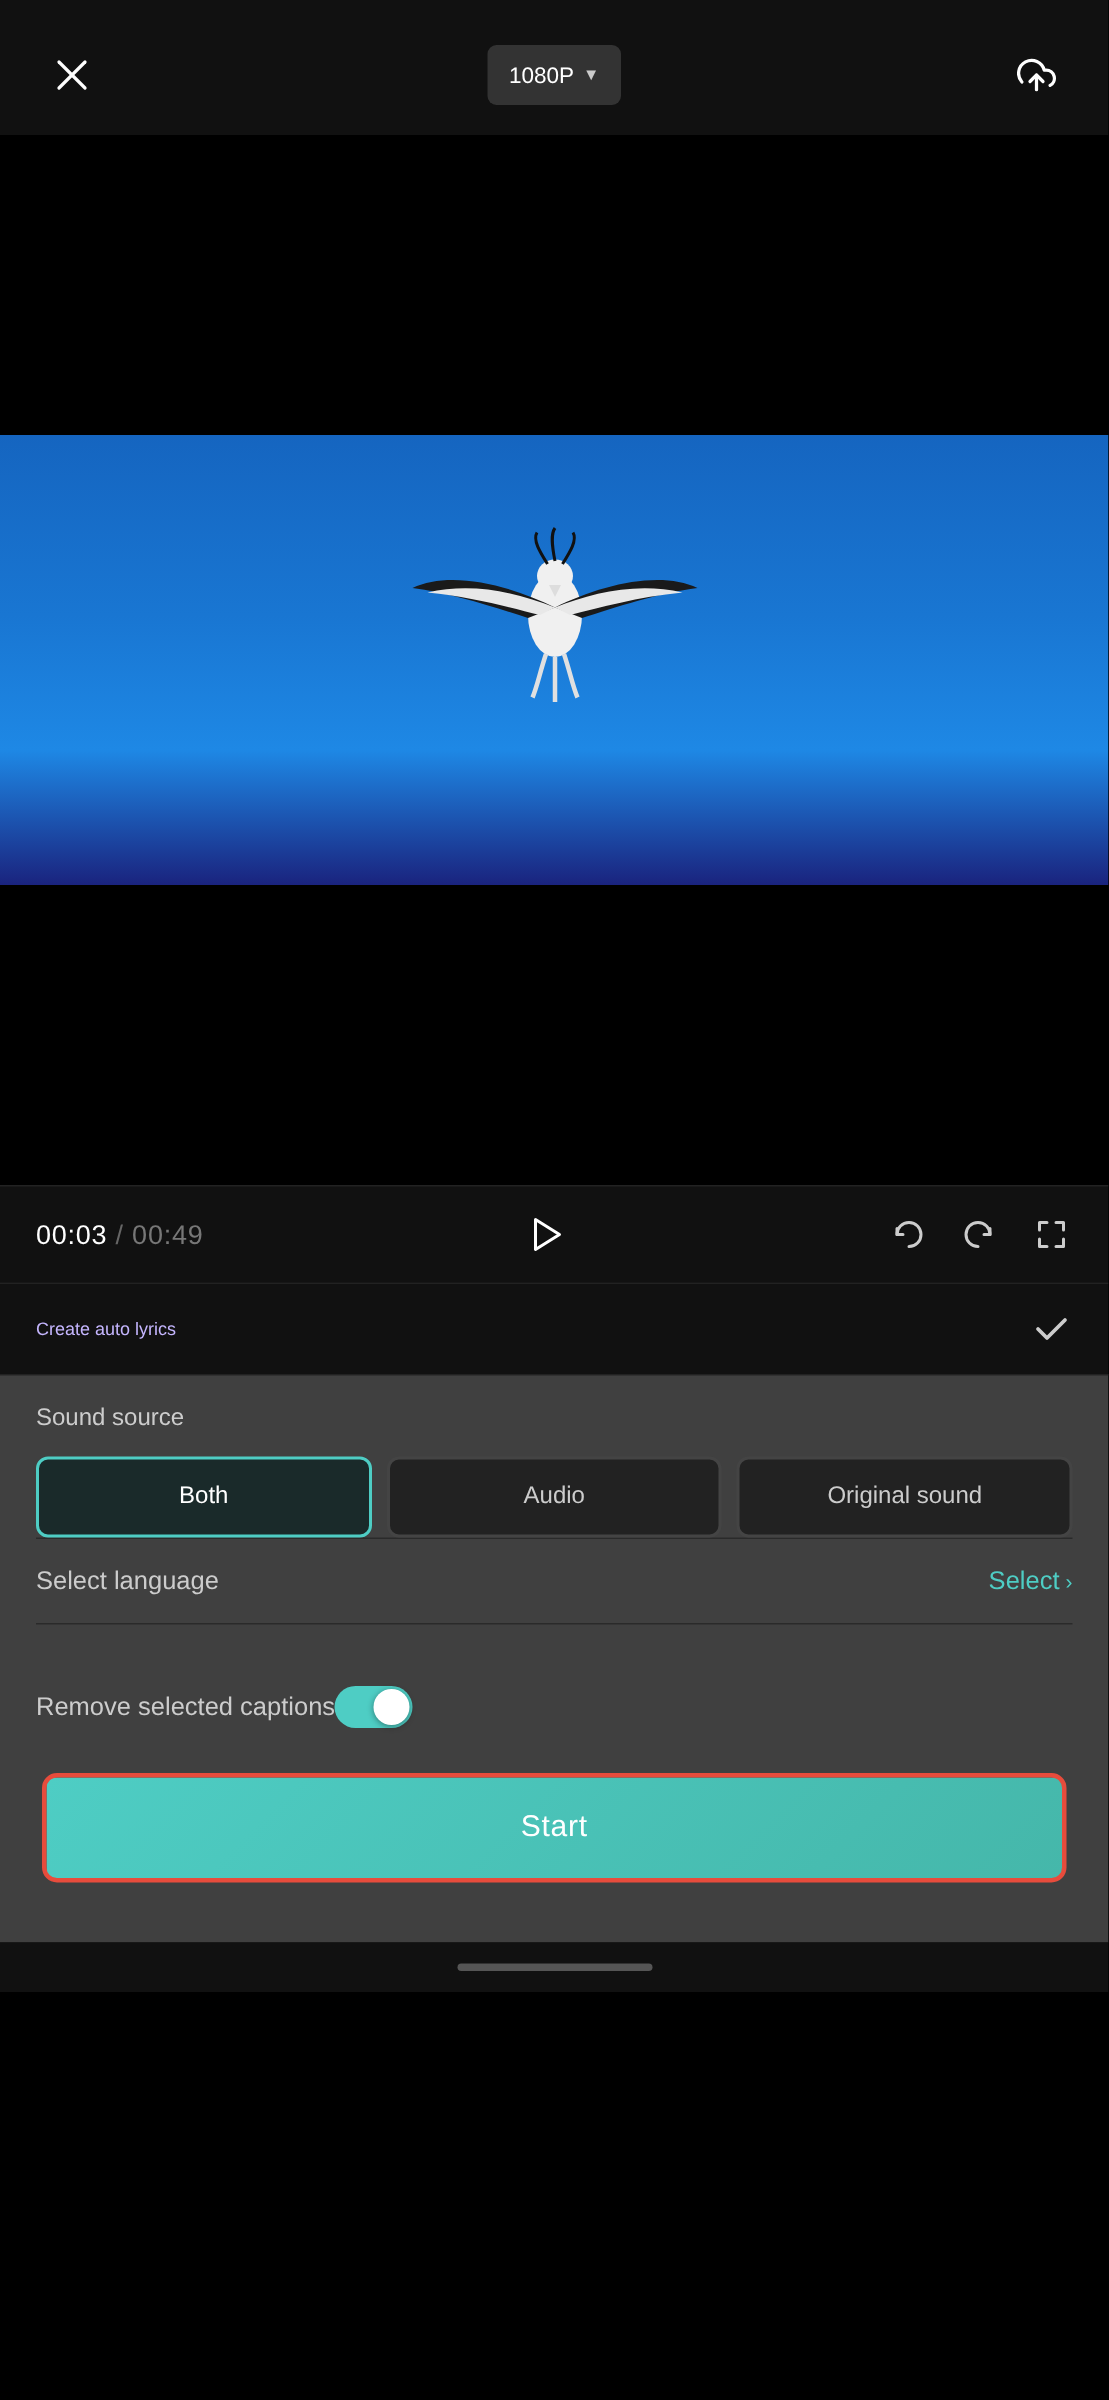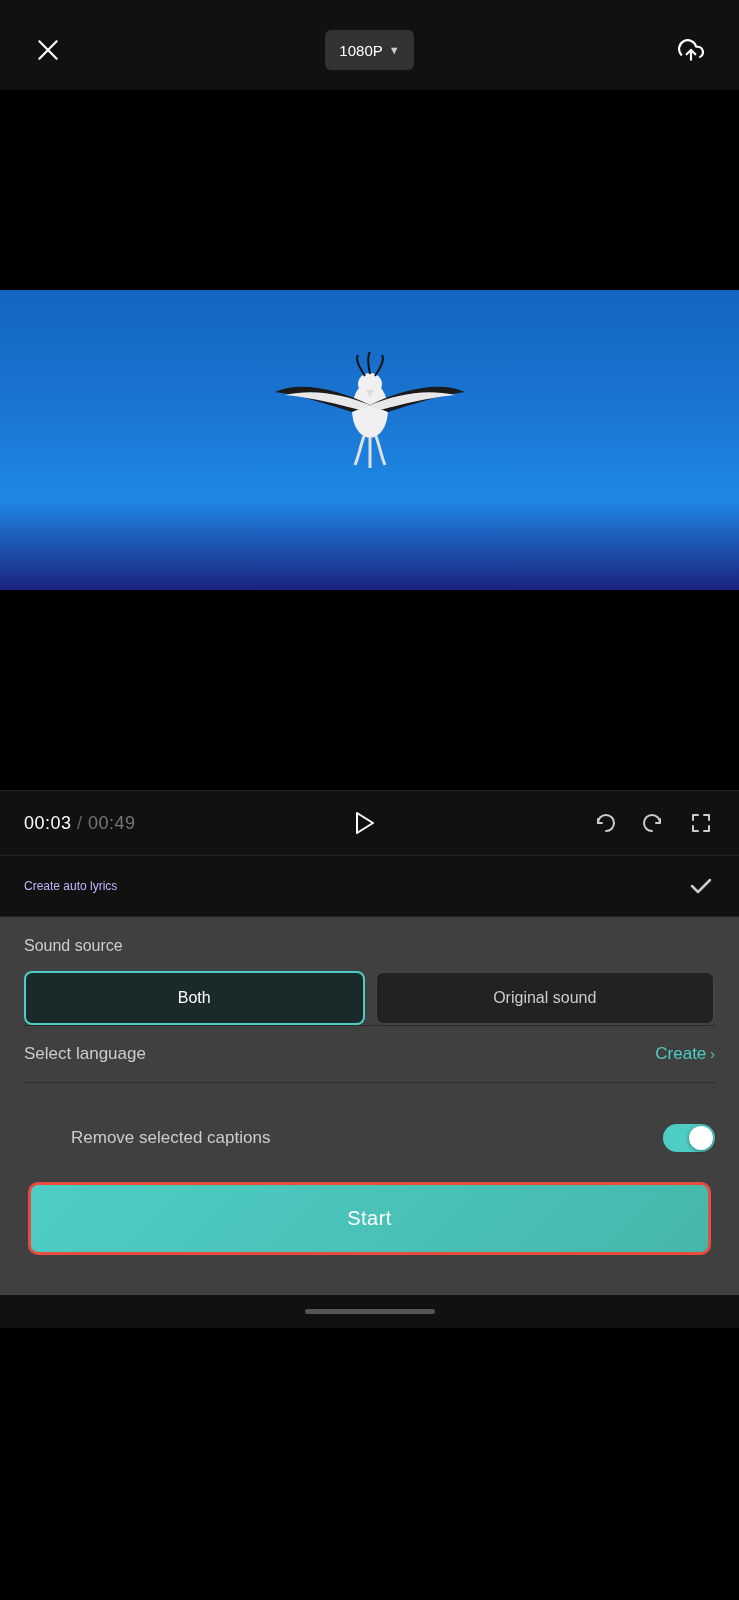--- a/index.html
+++ b/index.html
@@ -171,23 +171,22 @@
       color: #4ecdc4;
       display: flex; align-items: center; gap: 4px;
       cursor: pointer;
     }
     .language-value .chevron { font-size: 14px; }
 
     
     .remove-captions-row {
       display: flex;
       align-items: center;
-      justify-content: space-between;
+      justify-content: flex-start;
       margin-bottom: 30px;
-      margin-left: 47px;
     }
     .remove-captions-label {
       font-size: 17px;
       color: #ccc;
     }
     
     .toggle-track {
       width: 52px;
       height: 28px;
       background: #4ecdc4;
@@ -333,27 +332,28 @@
       <polyline points="5,14 11,20 23,8" fill="none" stroke="#ccc" stroke-width="2.5" stroke-linecap="round" stroke-linejoin="round"></polyline>
     </svg>
   </div>
 </div>
 
 <div class="settings-panel">
 
   <div class="section-label">Sound source</div>
   <div class="sound-source-row">
     <button class="source-btn active">Both</button>
+    <button class="source-btn">Audio</button>
     <button class="source-btn">Original sound</button>
   </div>
 
   <div class="select-language-row">
     <span class="language-label">Select language</span>
     <div class="language-value">
-      <span>Create</span>
+      <span>Select</span>
       <span class="chevron">›</span>
     </div>
   </div>
 
   <div class="remove-captions-row">
     <span class="remove-captions-label">Remove selected captions</span>
     <div class="toggle-track">
       <div class="toggle-thumb"></div>
     </div>
   </div>

